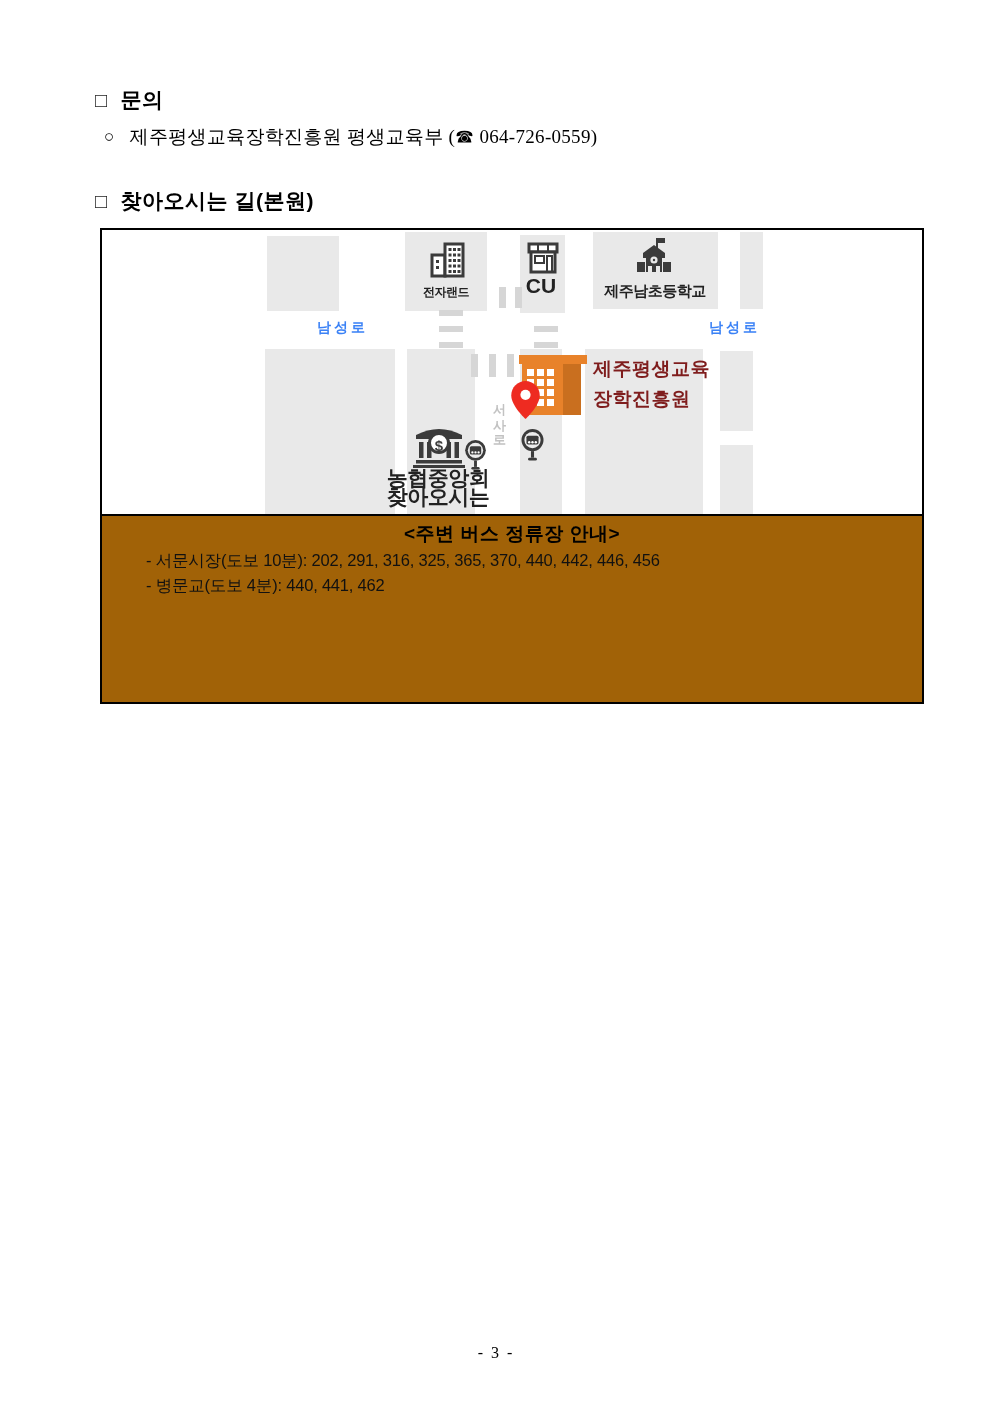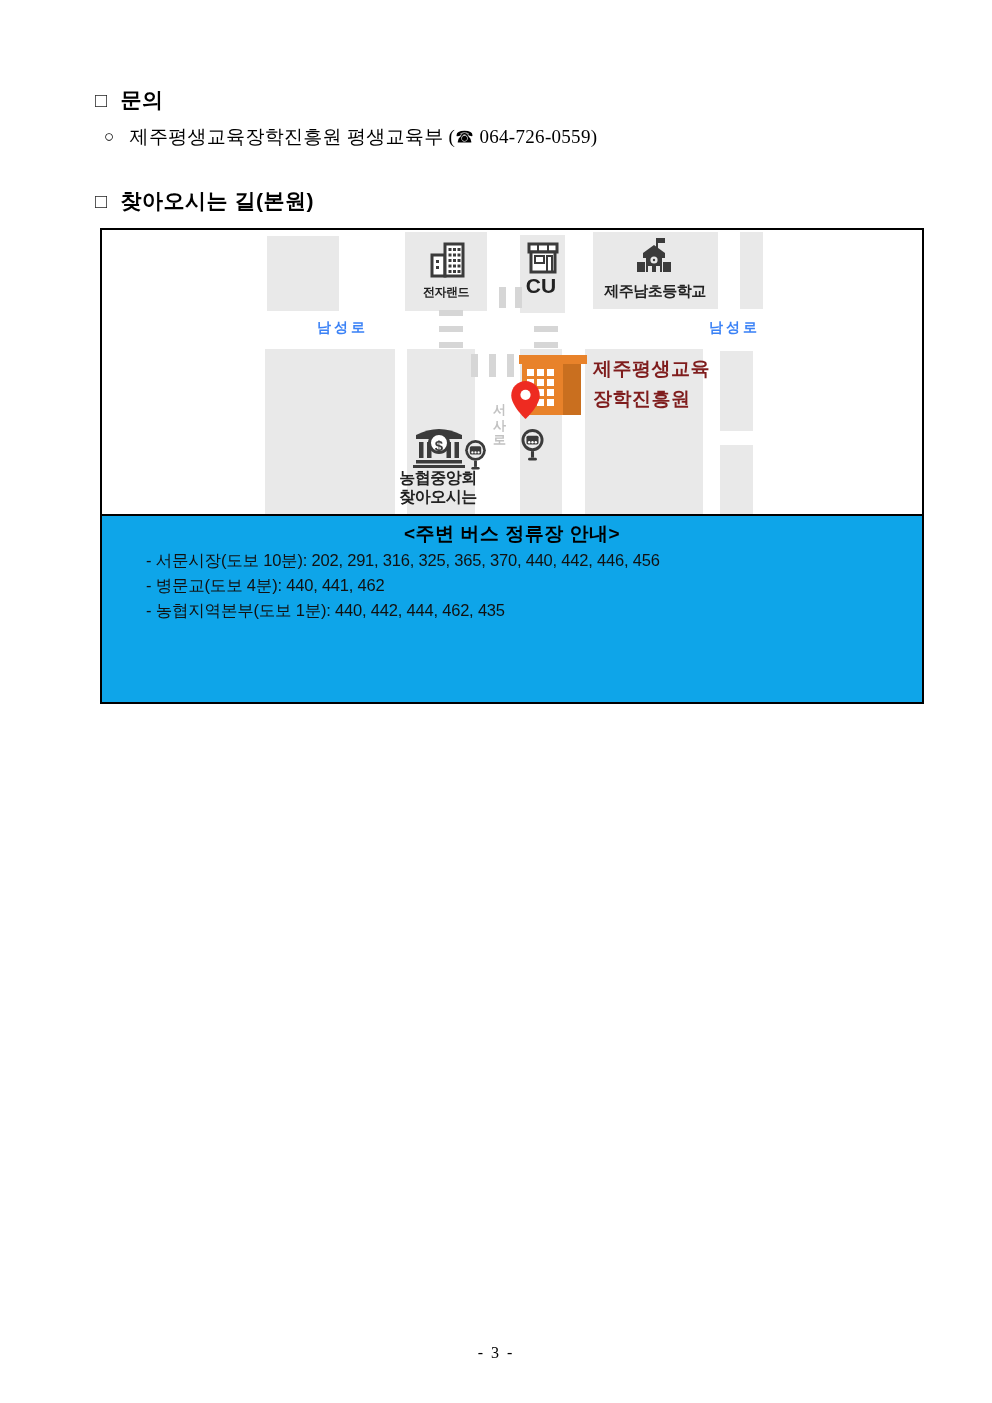--- a/index.html
+++ b/index.html
@@ -21,21 +21,21 @@
     font-family:"Liberation Serif", serif; font-size:19px; color:#000; letter-spacing:0.3px;
   }
   .inquiry-line .circ { font-size:17px; margin-right:15px; }
   
   .map-panel {
     position:absolute; left:100px; top:228px; width:824px; height:288px;
     border:2px solid #000; background:#fff;
   }
   .bus-panel {
     position:absolute; left:100px; top:514px; width:824px; height:190px;
-    border:2px solid #000; background:#0ea5e9; padding:3px 8px 0 8px;
+    border:2px solid #000; background:#a16207; padding:3px 8px 0 8px;
   }
   .bus-title { text-align:center; font-weight:bold; font-size:19px; letter-spacing:0.5px; line-height:29px; color:#000; }
   .bus-line  { font-size:16.5px; line-height:25px; white-space:nowrap; color:#111; letter-spacing:-0.2px;margin-left:36px; }
   .bus-note  { font-size:16.5px; line-height:25px; white-space:nowrap; color:#000; font-weight:bold; padding-left:22px; letter-spacing:-0.4px; }
   
   .map-canvas {
     position:absolute; left:155px; top:0; width:506px; height:284px;
     overflow:hidden; background:#fff;
   }
   .blk { position:absolute; background:#e9e9e9; }
@@ -44,21 +44,21 @@
     position:absolute; color:#3b82f6; font-weight:bold; font-size:14px; letter-spacing:3px; white-space:nowrap;
   }
   .road-v {
     position:absolute; color:#c2c2c2; font-weight:bold; font-size:13px;
     writing-mode:vertical-rl; text-orientation:upright; letter-spacing:3px; line-height:13px;
   }
   .poi-label { position:absolute; font-weight:800; color:#222; text-align:center; white-space:nowrap; }
   .lbl-electroland { left:140px; top:54px; width:98px; font-size:12px; letter-spacing:-0.5px; }
   .lbl-cu { left:262px; top:44px; width:44px; font-size:21px; }
   .lbl-school { left:326px; top:52px; width:144px; font-size:15px; letter-spacing:-0.5px; }
-  .lbl-nh { left:118px; top:239px; width:126px; font-size:16px; line-height:18.5px; letter-spacing:-0.5px; }
+  .lbl-nh { left:118px; top:239px; width:126px; font-size:21px; line-height:18.5px; letter-spacing:-0.5px; }
   .dest-label { position:absolute; left:336px; color:#7f1d1d; font-weight:800; font-size:19px; letter-spacing:0.5px; white-space:nowrap; }
   .dest-1 { top:126px; }
   .dest-2 { top:156px; }
   .icon { position:absolute; }
   
   .hq-bar   { position:absolute; left:262px; top:125px; width:68px; height:9px;  background:#e8822a; }
   .hq-body  { position:absolute; left:265px; top:134px; width:41px; height:51px; background:#e8822a; }
   .hq-strip { position:absolute; left:306px; top:134px; width:18px; height:51px; background:#c96f1f; }
   .hq-win {
     position:absolute; left:5px; top:5px; width:29px; height:39px;
@@ -241,18 +241,17 @@
         <div>찾아오시는</div>
       </div>
 
     </div>
   </div>
 
   <div class="bus-panel">
     <div class="bus-title">&lt;주변 버스 정류장 안내&gt;</div>
     <div class="bus-line">- 서문시장(도보 10분): 202, 291, 316, 325, 365, 370, 440, 442, 446, 456</div>
     <div class="bus-line">- 병문교(도보 4분): 440, 441, 462</div>
-    <div class="bus-line">- 농협지역본부(도보 1분): 440, 442, 444, 462, 435</div>
   </div>
 
   <div class="page-number">- 3 -</div>
 
 </div>
 
 </body></html>

